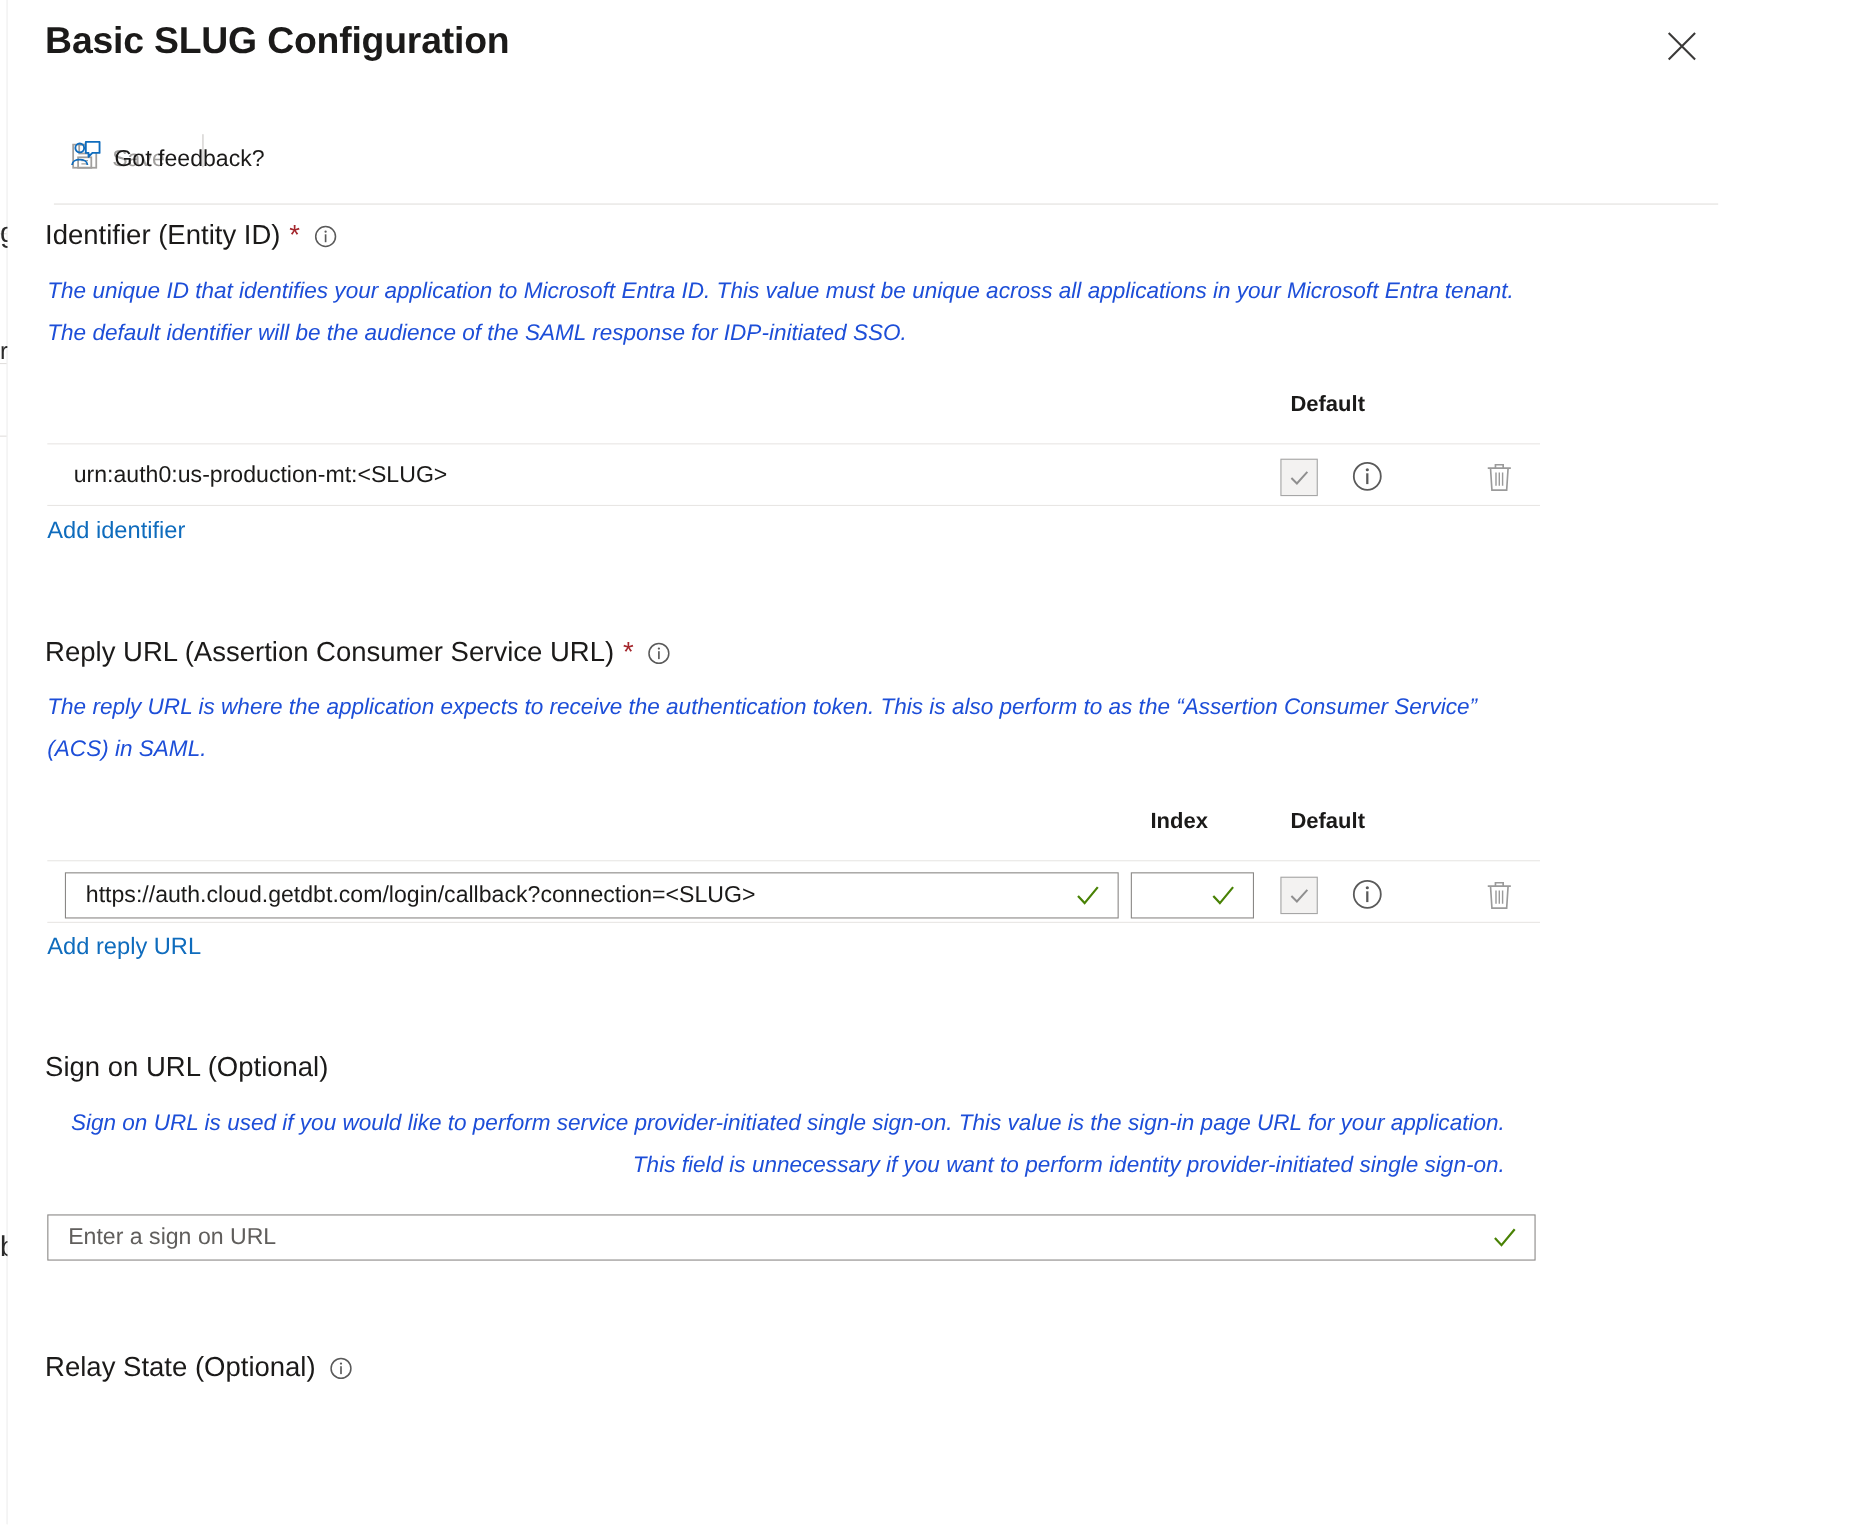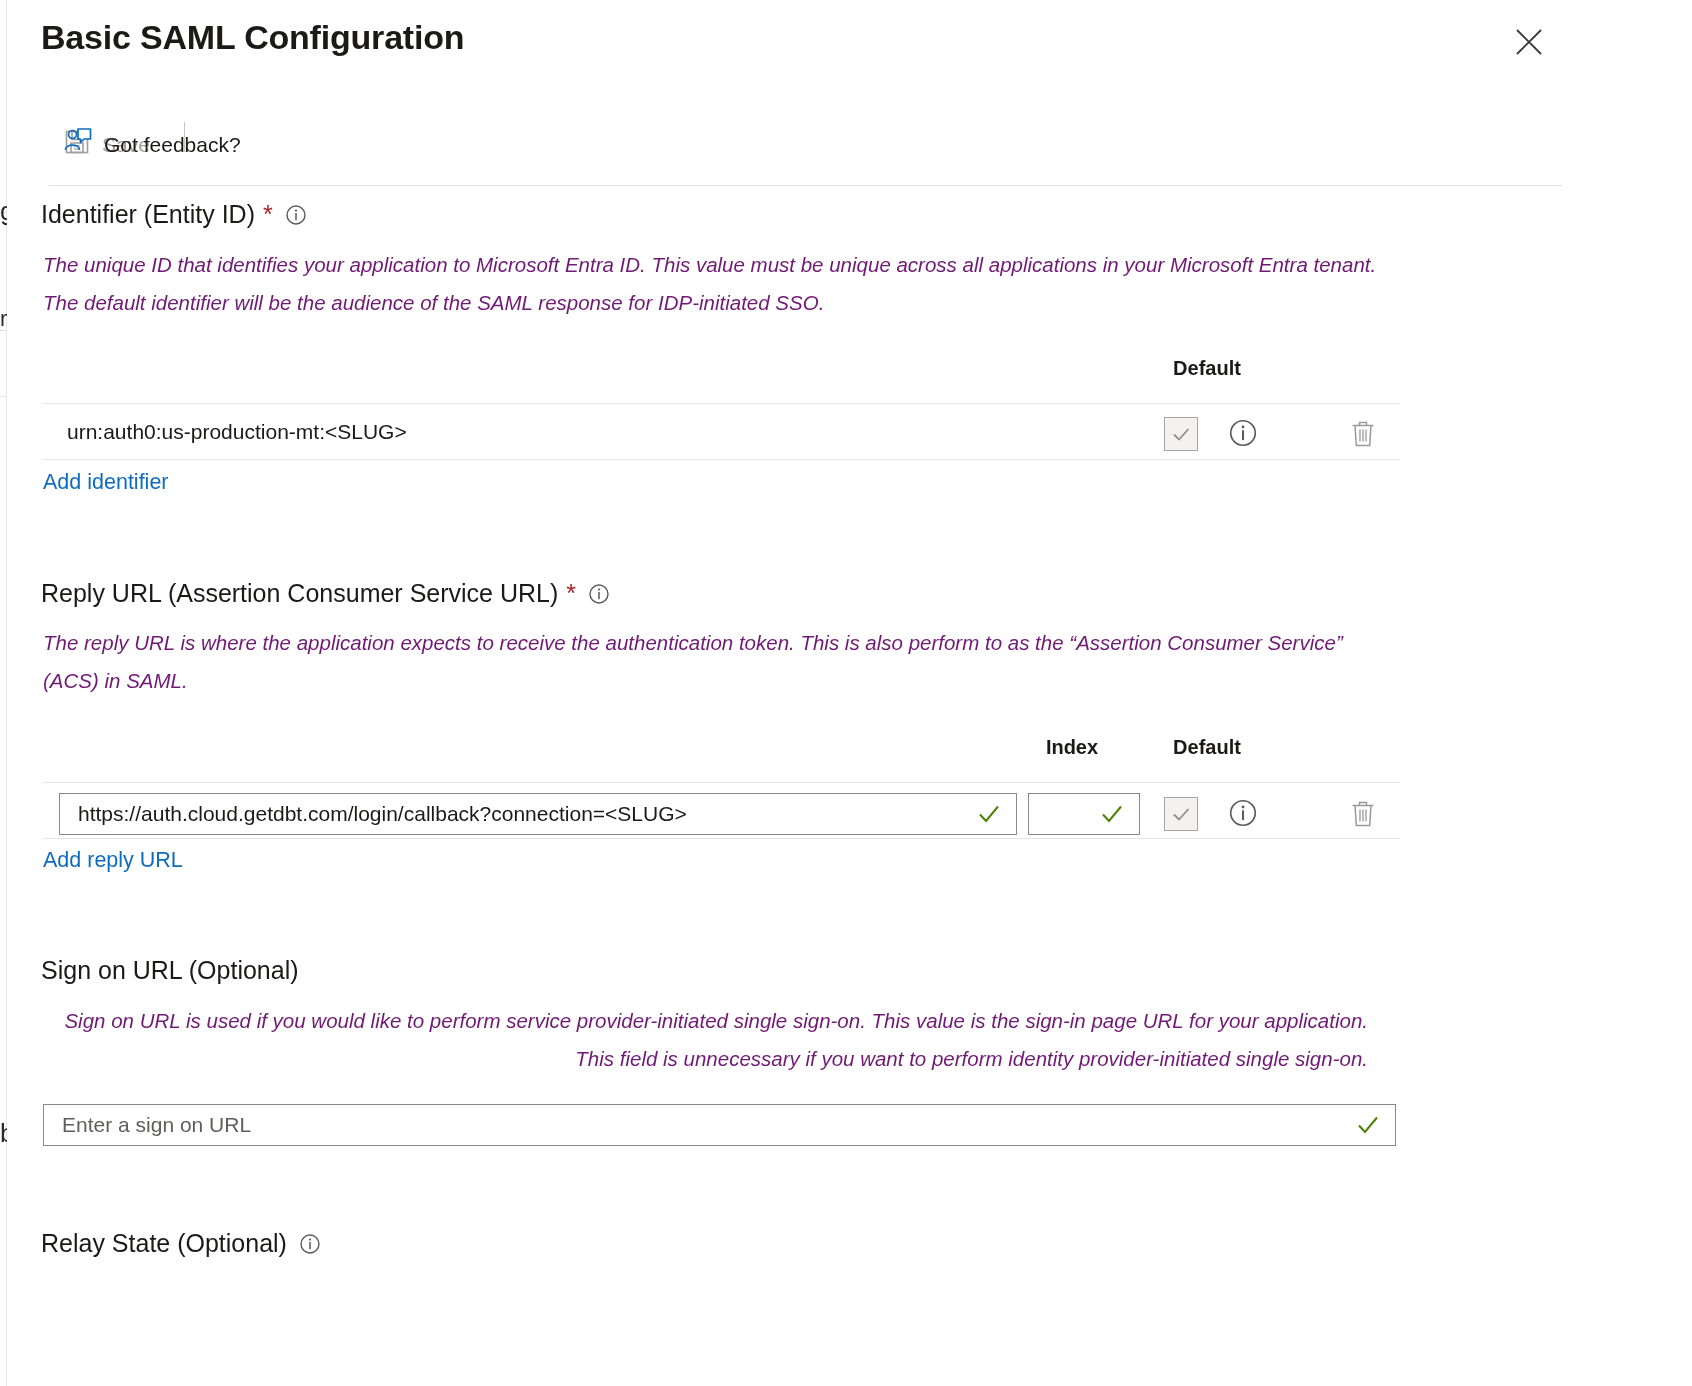--- a/index.html
+++ b/index.html
@@ -145,21 +145,21 @@
     justify-content: center;
     cursor: pointer;
   }
   .info-icon svg { display: block; }
 
   .section-desc {
     position: absolute;
     font-style: italic;
     font-size: 20.5px;
     line-height: 38px;
-    color: #701a75;
+    color: #1d4ed8;
   }
 
   
   .col-head {
     position: absolute;
     font-size: 20px;
     font-weight: 700;
     color: #1b1a19;
     text-align: center;
   }
@@ -254,21 +254,21 @@
   <div class="behind-rule" style="top:330px;"></div>
   <div class="behind-rule" style="top:396px;"></div>
   <div class="behind-glyph" style="top:196px; font-size:26px;">g</div>
   <div class="behind-glyph" style="top:306px; font-size:22px;">r</div>
   <div class="behind-glyph" style="top:1118px; font-size:26px;">b</div>
 </div>
 
 <div class="blade">
 
   <div class="blade-header">
-    <div class="blade-title">Basic SAML Configuration</div>
+    <div class="blade-title">Basic SLUG Configuration</div>
     <button class="close-btn" aria-label="Close">
       <svg width="30" height="30" viewBox="0 0 30 30">
         <path d="M3 3 L27 27 M27 3 L3 27" stroke="#3b3a39" stroke-width="1.9" fill="none"></path>
       </svg>
     </button>
   </div>
 
   <div class="command-bar">
     <div class="cmd-item disabled">
       <span class="cmd-icon">

